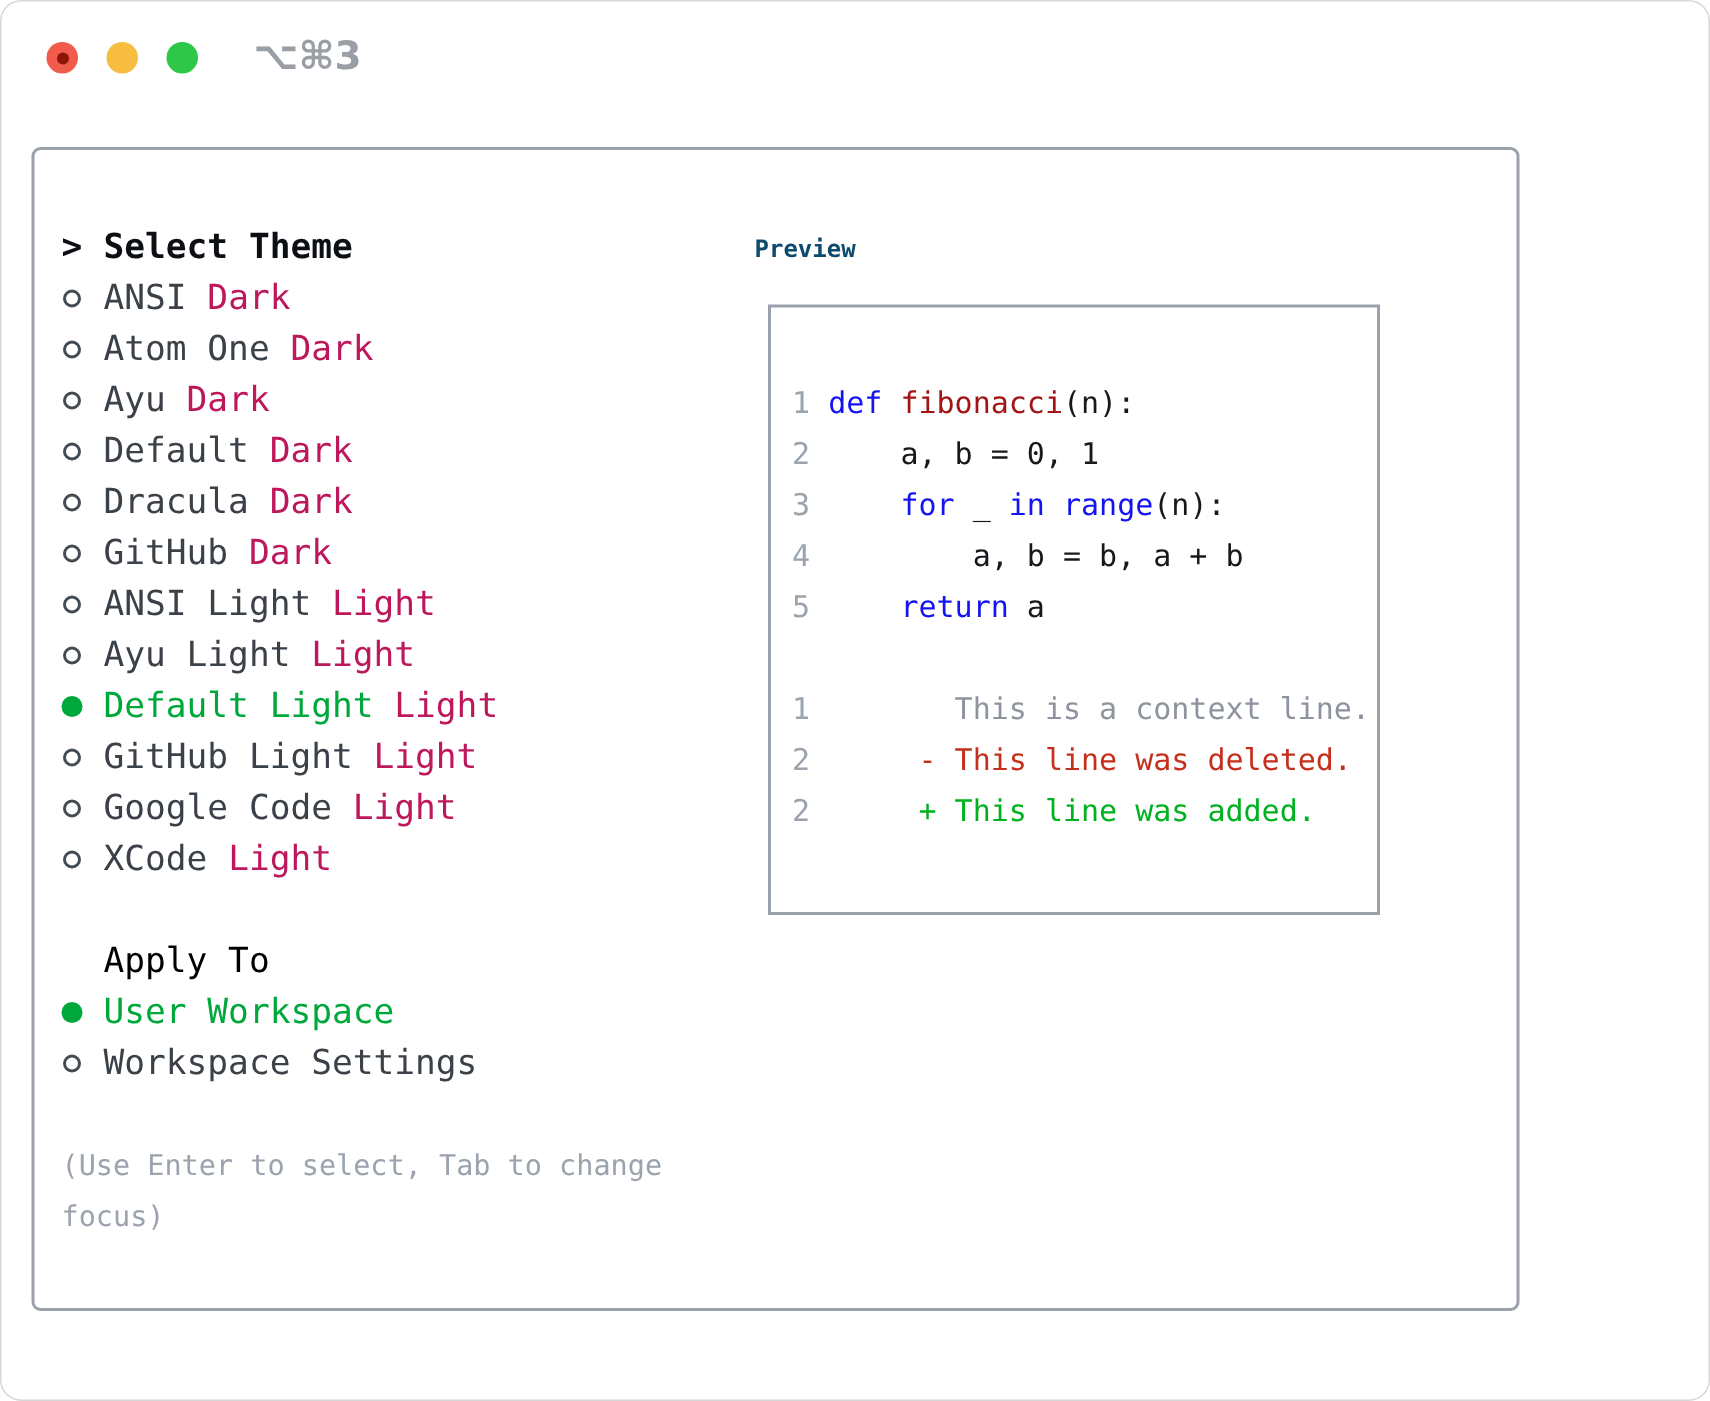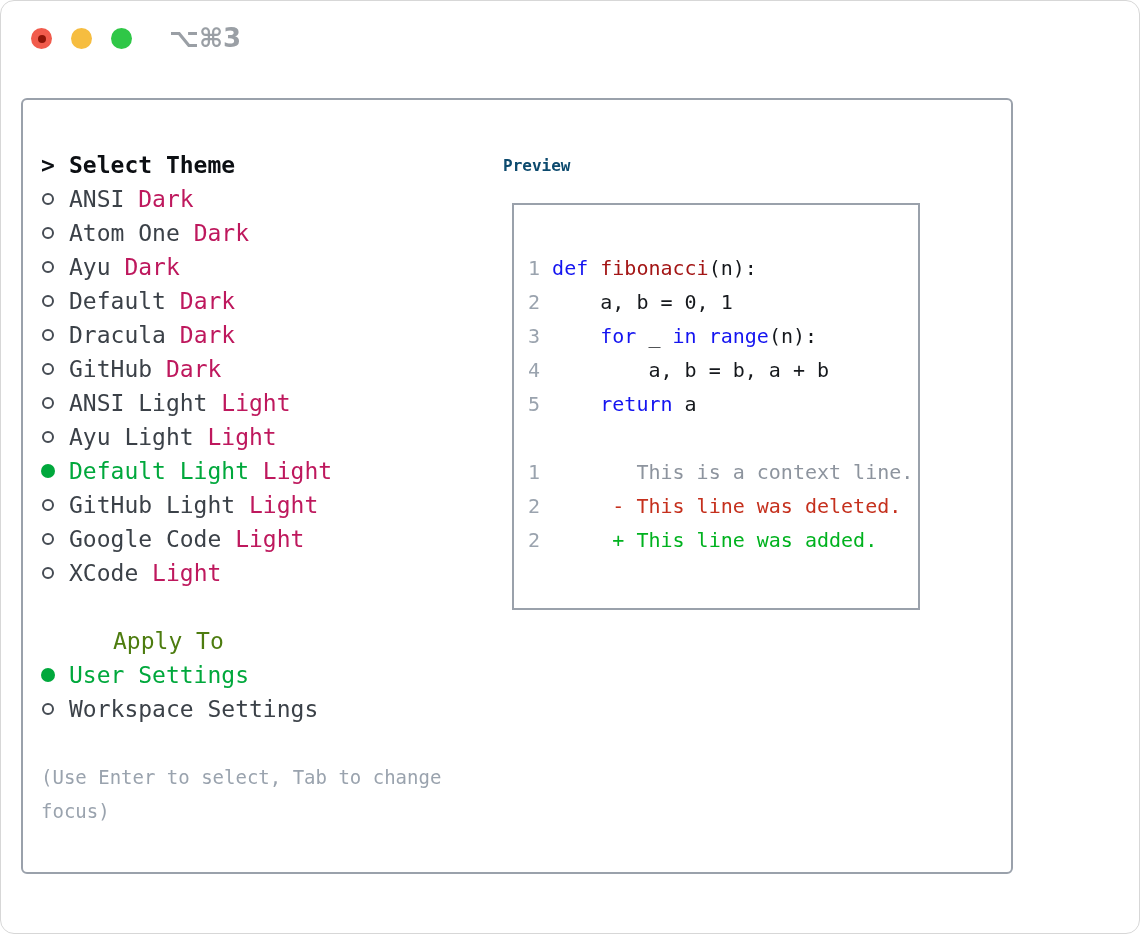--- a/index.html
+++ b/index.html
@@ -20,21 +20,21 @@
   .marker{width:28px;display:flex;align-items:center;justify-content:flex-start;flex:none;}
   .ring{width:12px;height:12px;border:2px solid #454b53;border-radius:50%;box-sizing:border-box;margin-left:1px;}
   .dot{width:14px;height:14px;border-radius:50%;background:#00a83c;}
   .chev{font-weight:bold;color:#0c0f13;font-size:23px;}
   .t-name{color:#3b4148;}
   .t-var{color:#be185d;}
   .row.selected .t-name{color:#00a83c;}
   .list{position:absolute;left:18px;top:48px;}
   .apply{position:absolute;left:18px;top:524px;}
   .picker-title{font-weight:bold;color:#0c0f13;}
-  .apply-title{color:#4d7c0f;margin-left:44px;}
+  .apply-title{color:#000000;}
   .help{position:absolute;left:18px;top:660px;width:450px;font-size:19px;line-height:34px;color:#9aa3ae;}
   
   .preview-title{position:absolute;left:480px;top:48px;height:34px;display:flex;align-items:center;font-size:16px;font-weight:bold;color:#0c4a6e;}
   .preview-box{position:absolute;left:489px;top:103px;width:408px;height:407px;border:2px solid #9aa1ab;box-sizing:border-box;background:#ffffff;}
   .codewrap{padding:46px 8px 0 14px;font-size:20px;line-height:34px;}
   .code-line{white-space:pre;height:34px;}
   .spacer{height:34px;}
   .ln{color:#9aa3ae;}
   .c-plain{color:#15181c;}
   .c-kw{color:#1414f0;}
@@ -76,21 +76,21 @@
           <div class="row"><span class="marker"><span class="ring"></span></span><span class="t-name">XCode</span><span class="t-var"> Light</span></div>
         </div>
     </div>
 
     <div class="apply">
       <div class="row">
         <span class="marker"></span>
         <span class="apply-title">Apply To</span>
       </div>
       <div id="apply-rows">
-          <div class="row selected"><span class="marker"><span class="dot"></span></span><span class="t-name">User Settings</span></div>
+          <div class="row selected"><span class="marker"><span class="dot"></span></span><span class="t-name">User Workspace</span></div>
           <div class="row"><span class="marker"><span class="ring"></span></span><span class="t-name">Workspace Settings</span></div>
         </div>
     </div>
 
     <div class="help">(Use Enter to select, Tab to change focus)</div>
 
     <div class="preview-title">Preview</div>
 
     <div class="preview-box">
       <div class="codewrap">

